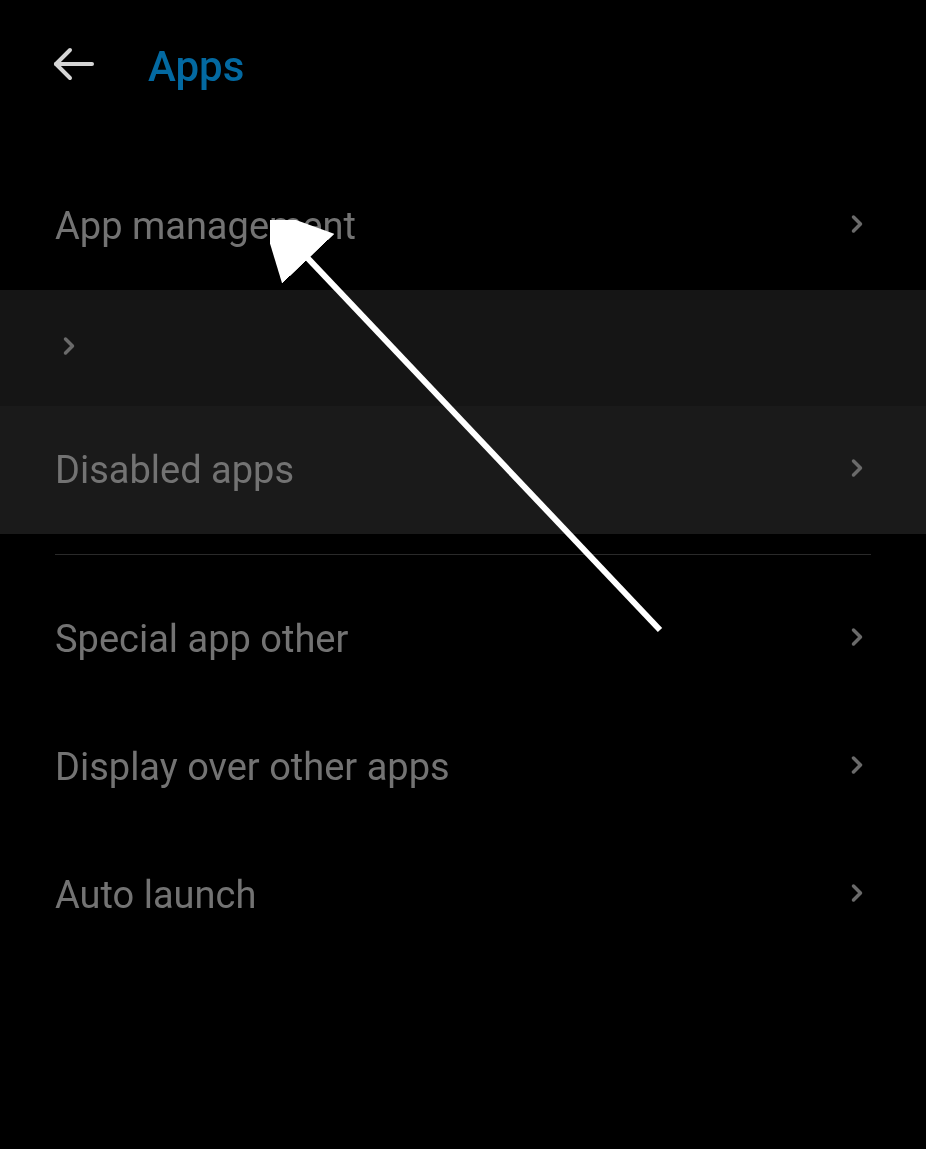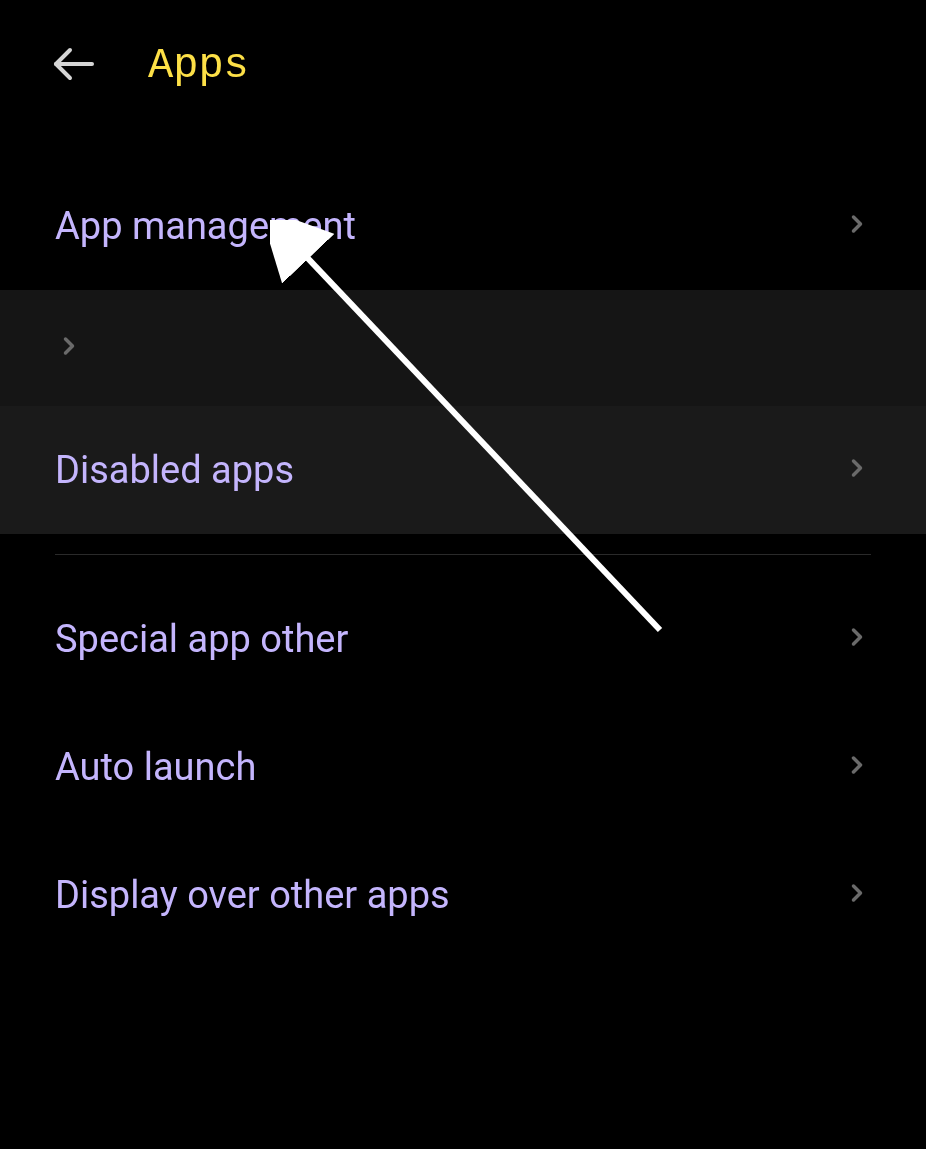--- a/index.html
+++ b/index.html
@@ -28,43 +28,42 @@
       margin-right: 50px;
       color: #d5d5d5;
     }
     .back-button svg {
       width: 48px;
       height: 48px;
     }
     .page-title {
       font-size: 42px;
       font-weight: 500;
-      color: #fde047;
-      font-family: Liberation Mono, monospace;
+      color: #0369a1;
     }
     .settings-list {
       margin-top: 40px;
     }
     .list-item {
       display: flex;
       align-items: center;
       justify-content: space-between;
       padding: 42px 55px;
       background: #000000;
     }
     .list-item.highlighted1 {
       background: #151515;
     }
     .list-item.highlighted2 {
       background: #1a1a1a;
     }
     .list-item-label {
       font-size: 38px;
       font-weight: 400;
-      color: #c4b5fd;
+      color: #737373;
     }
     .chevron {
       color: #6a6a6a;
     }
     .chevron svg {
       width: 28px;
       height: 28px;
     }
     .divider {
       height: 1px;
@@ -126,30 +125,30 @@
   <div class="list-item">
     <span class="list-item-label">Special app other</span>
     <span class="chevron">
       <svg viewBox="0 0 24 24" fill="none" stroke="currentColor" stroke-width="3" stroke-linecap="round" stroke-linejoin="round">
         <polyline points="9 18 15 12 9 6"></polyline>
       </svg>
     </span>
   </div>
 
   <div class="list-item">
-    <span class="list-item-label">Auto launch</span>
+    <span class="list-item-label">Display over other apps</span>
     <span class="chevron">
       <svg viewBox="0 0 24 24" fill="none" stroke="currentColor" stroke-width="3" stroke-linecap="round" stroke-linejoin="round">
         <polyline points="9 18 15 12 9 6"></polyline>
       </svg>
     </span>
   </div>
 
   <div class="list-item">
-    <span class="list-item-label">Display over other apps</span>
+    <span class="list-item-label">Auto launch</span>
     <span class="chevron">
       <svg viewBox="0 0 24 24" fill="none" stroke="currentColor" stroke-width="3" stroke-linecap="round" stroke-linejoin="round">
         <polyline points="9 18 15 12 9 6"></polyline>
       </svg>
     </span>
   </div>
 </div>
 
 <div class="arrow-annotation">
   <svg width="420" height="440" viewBox="0 0 420 440">

